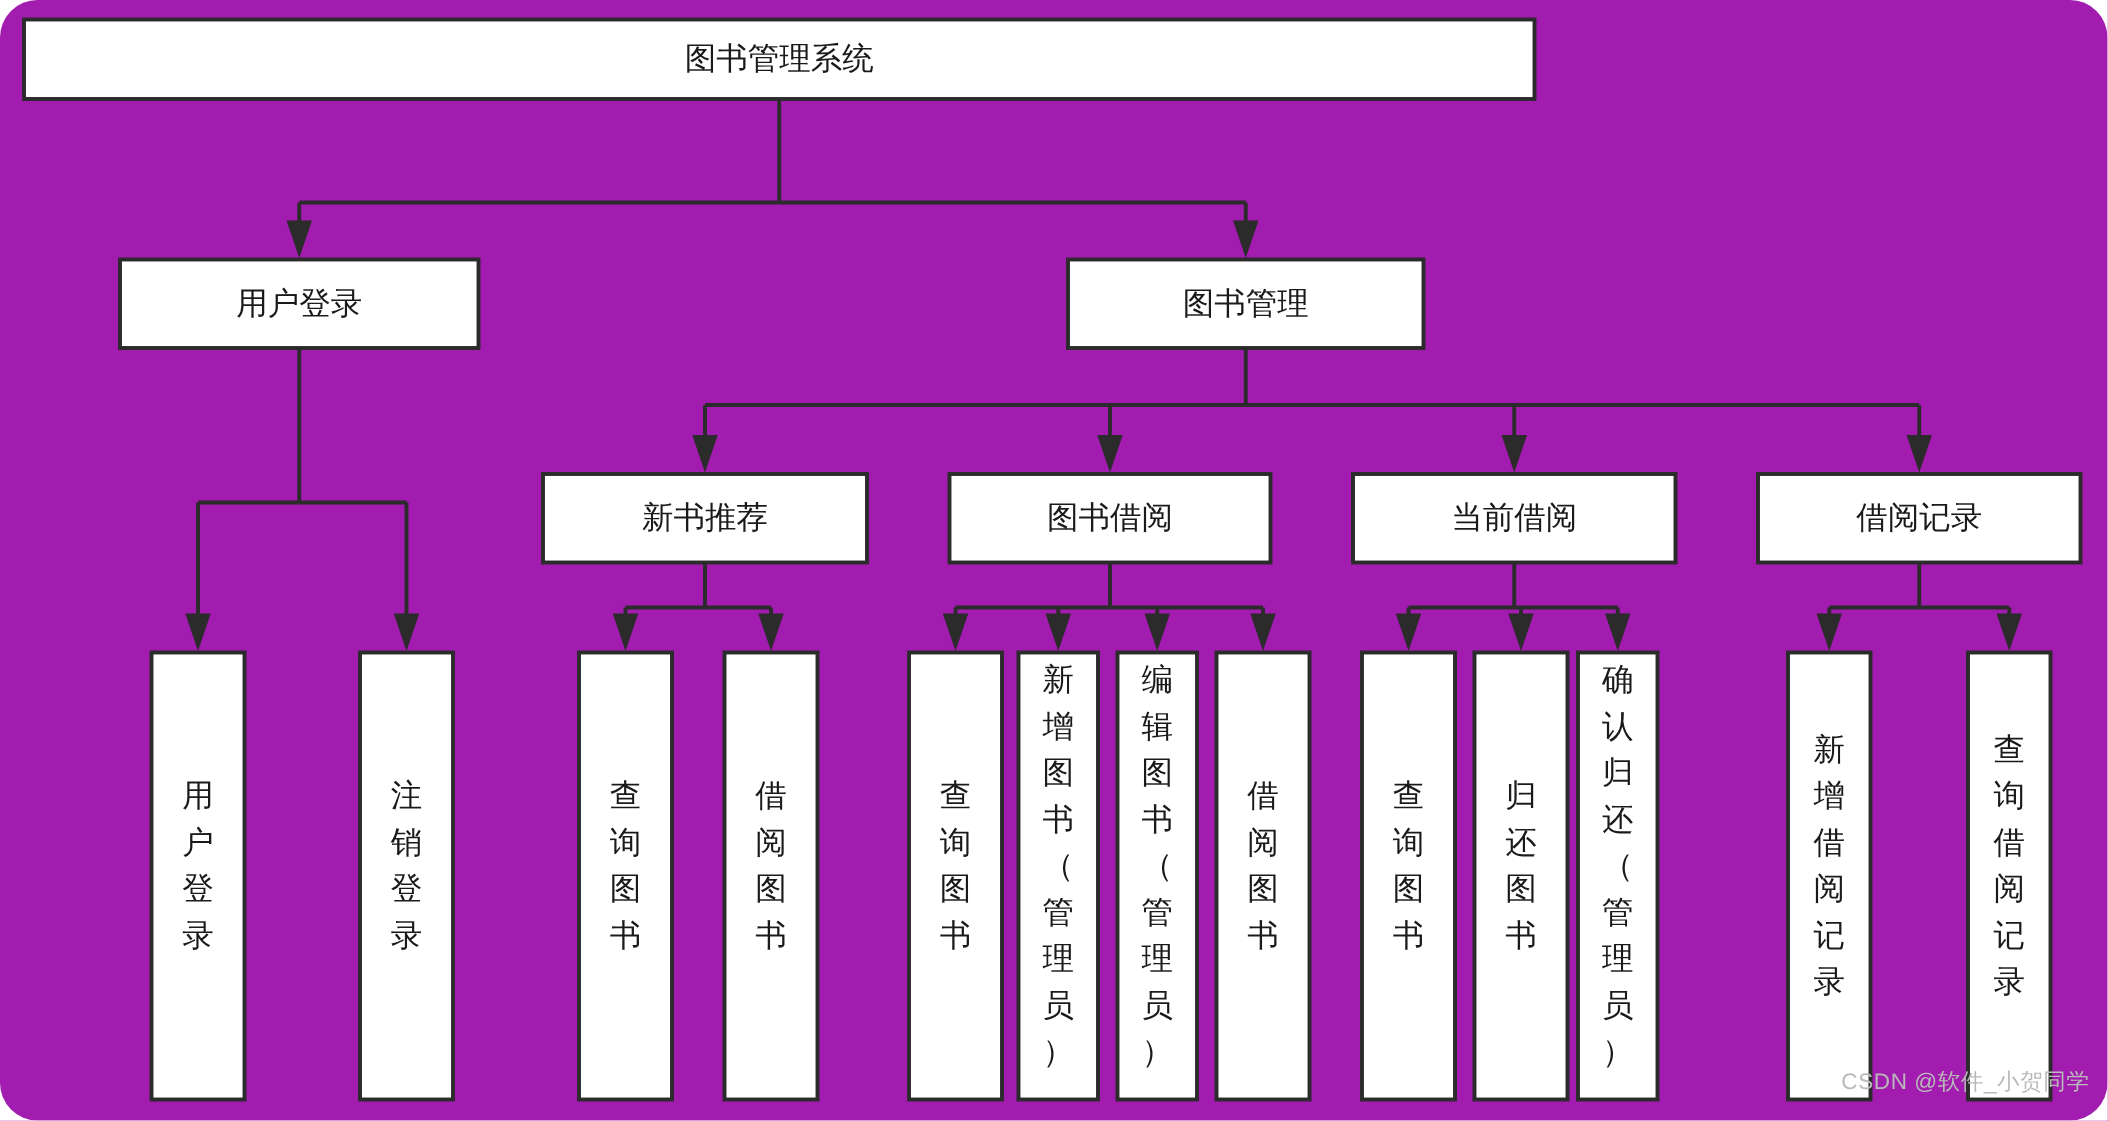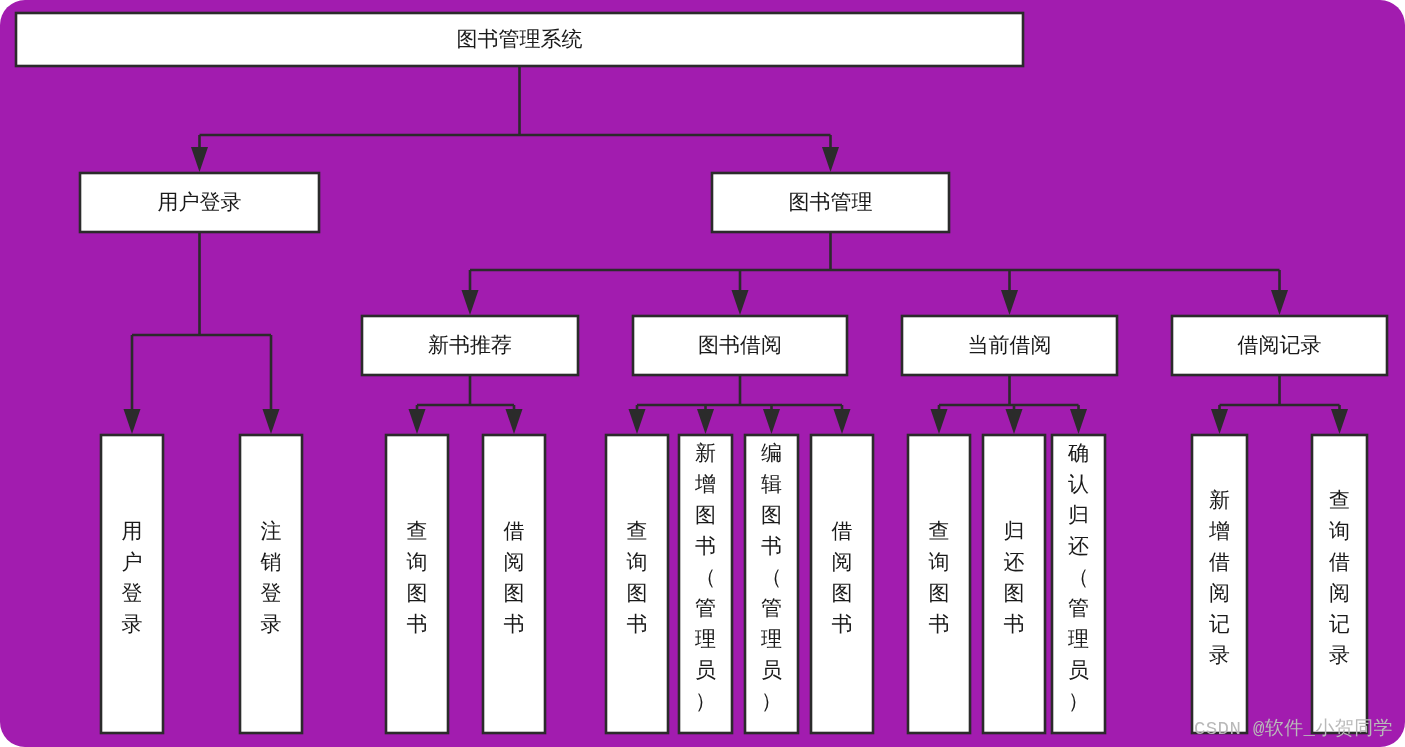--- a/index.html
+++ b/index.html
@@ -51,23 +51,23 @@
   }
   .node-label-vertical {
     fill: #1a1a1a;
     font-family: "Liberation Sans", "DejaVu Sans", sans-serif;
     font-size: 21px;
     text-anchor: middle;
   }
   .watermark-text {
     position: absolute;
     right: 12px;
-    bottom: 6px;
-    font-family: Liberation Mono, monospace;
-    font-size: 19px;
+    bottom: 16px;
+    font-family: Liberation Sans, sans-serif;
+    font-size: 15px;
     color: #b9b9b9;
     letter-spacing: 0.4px;
     white-space: nowrap;
     user-select: none;
   }
 </style>
 </head>
 <body>
 
 <div id="diagram-root">

